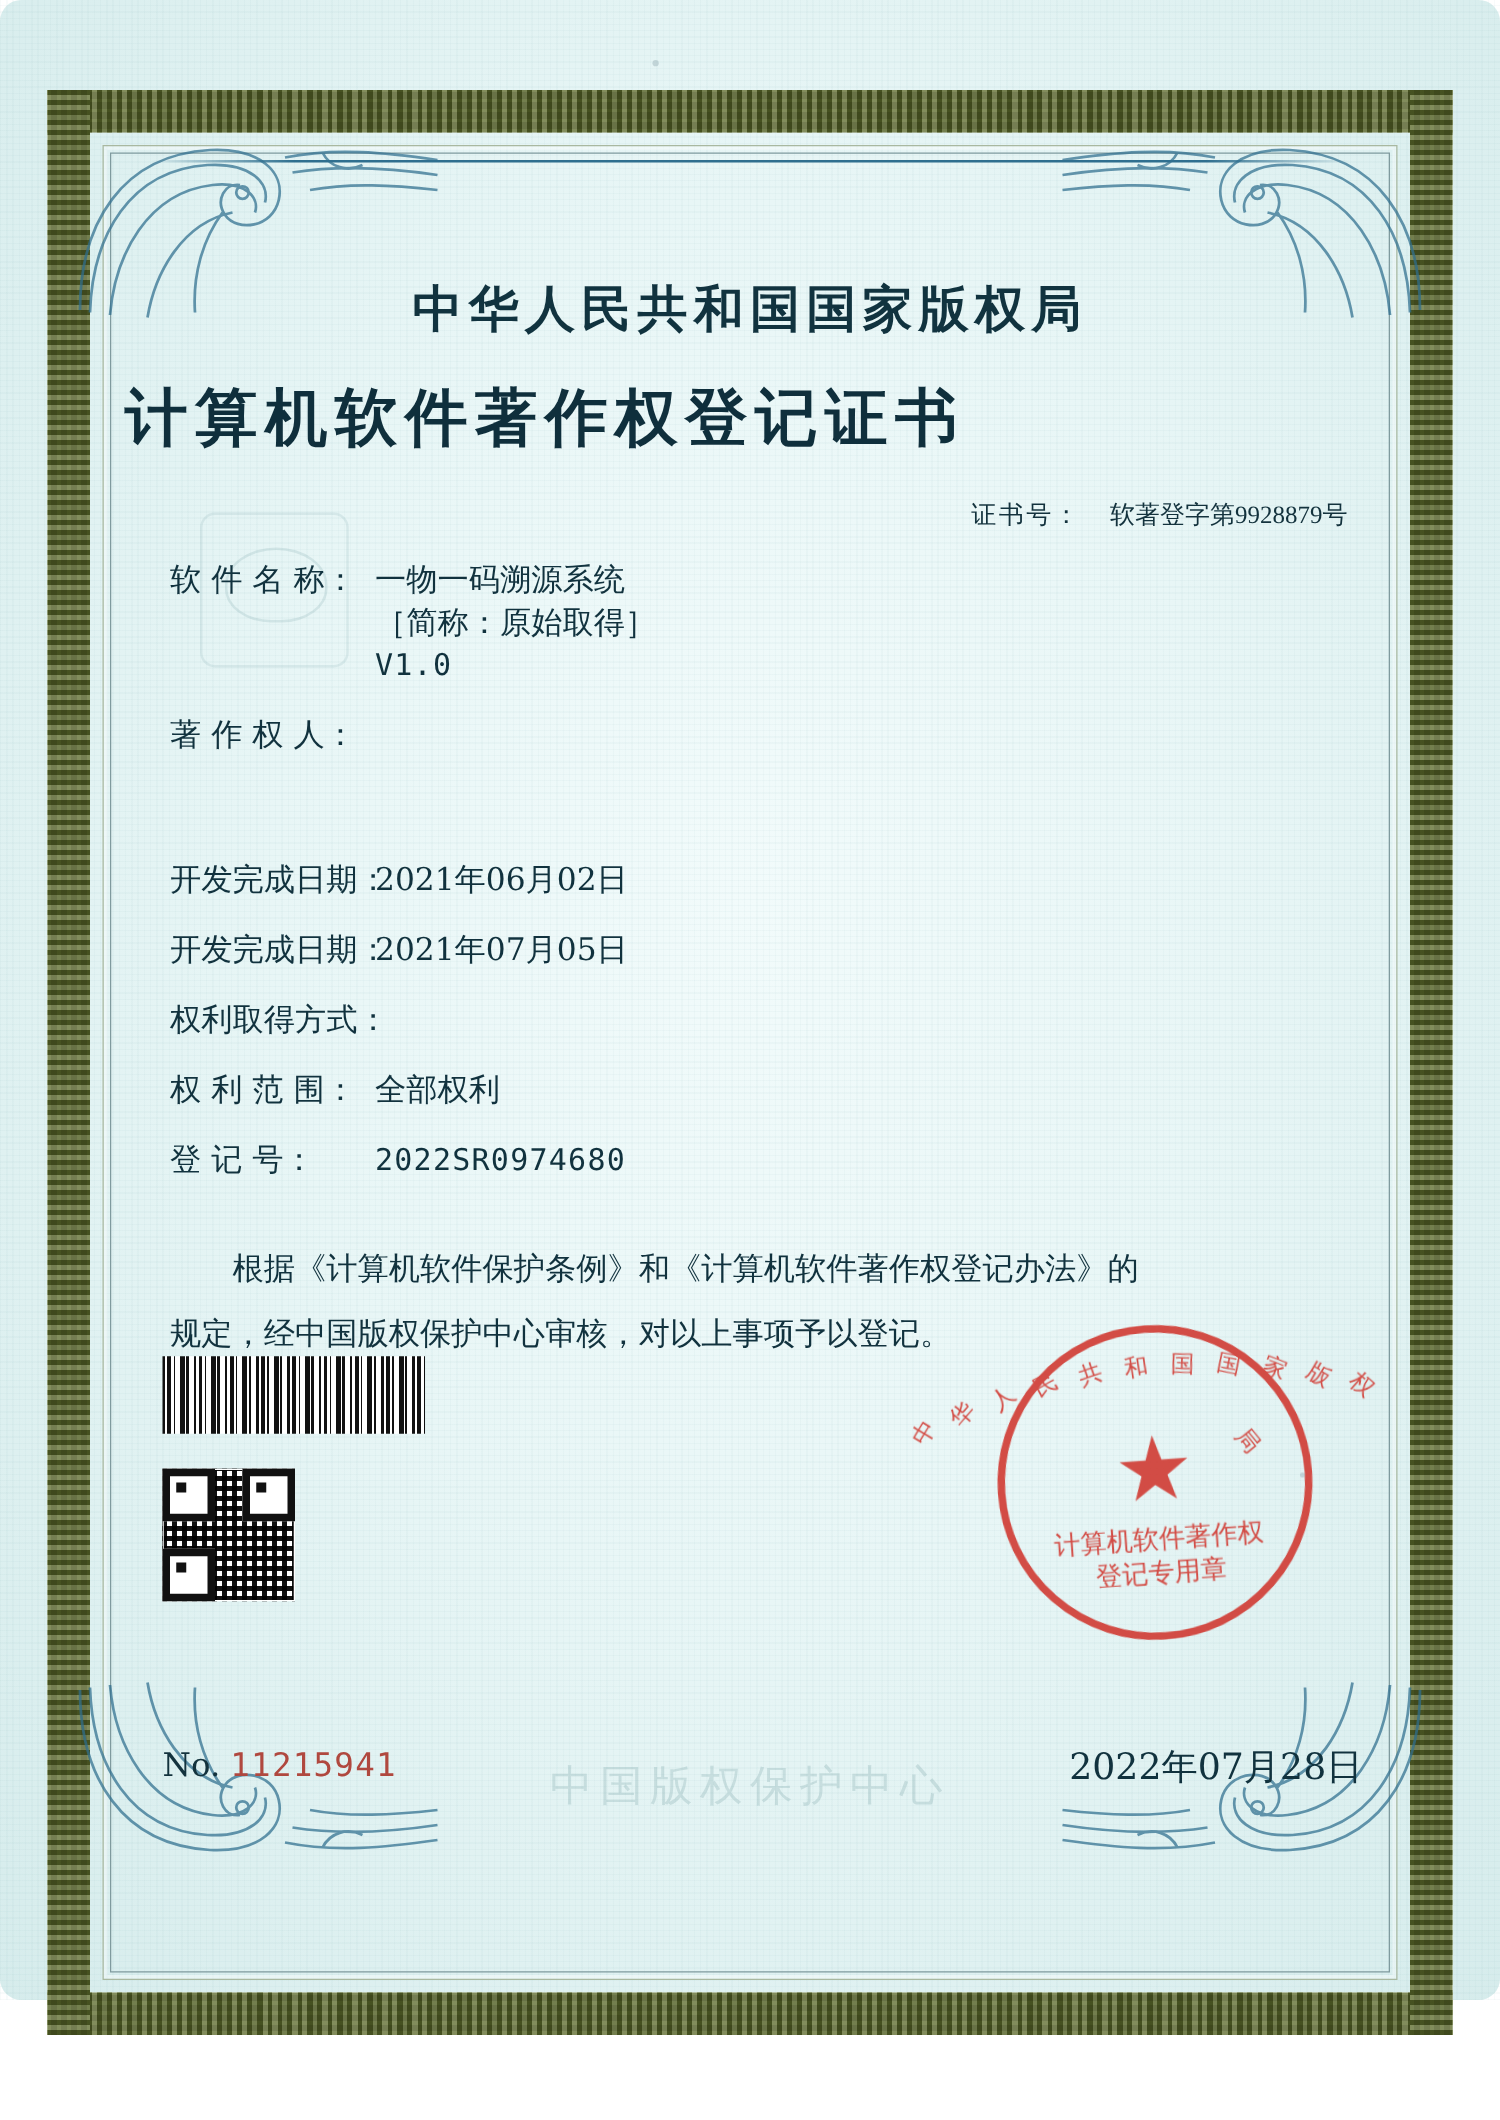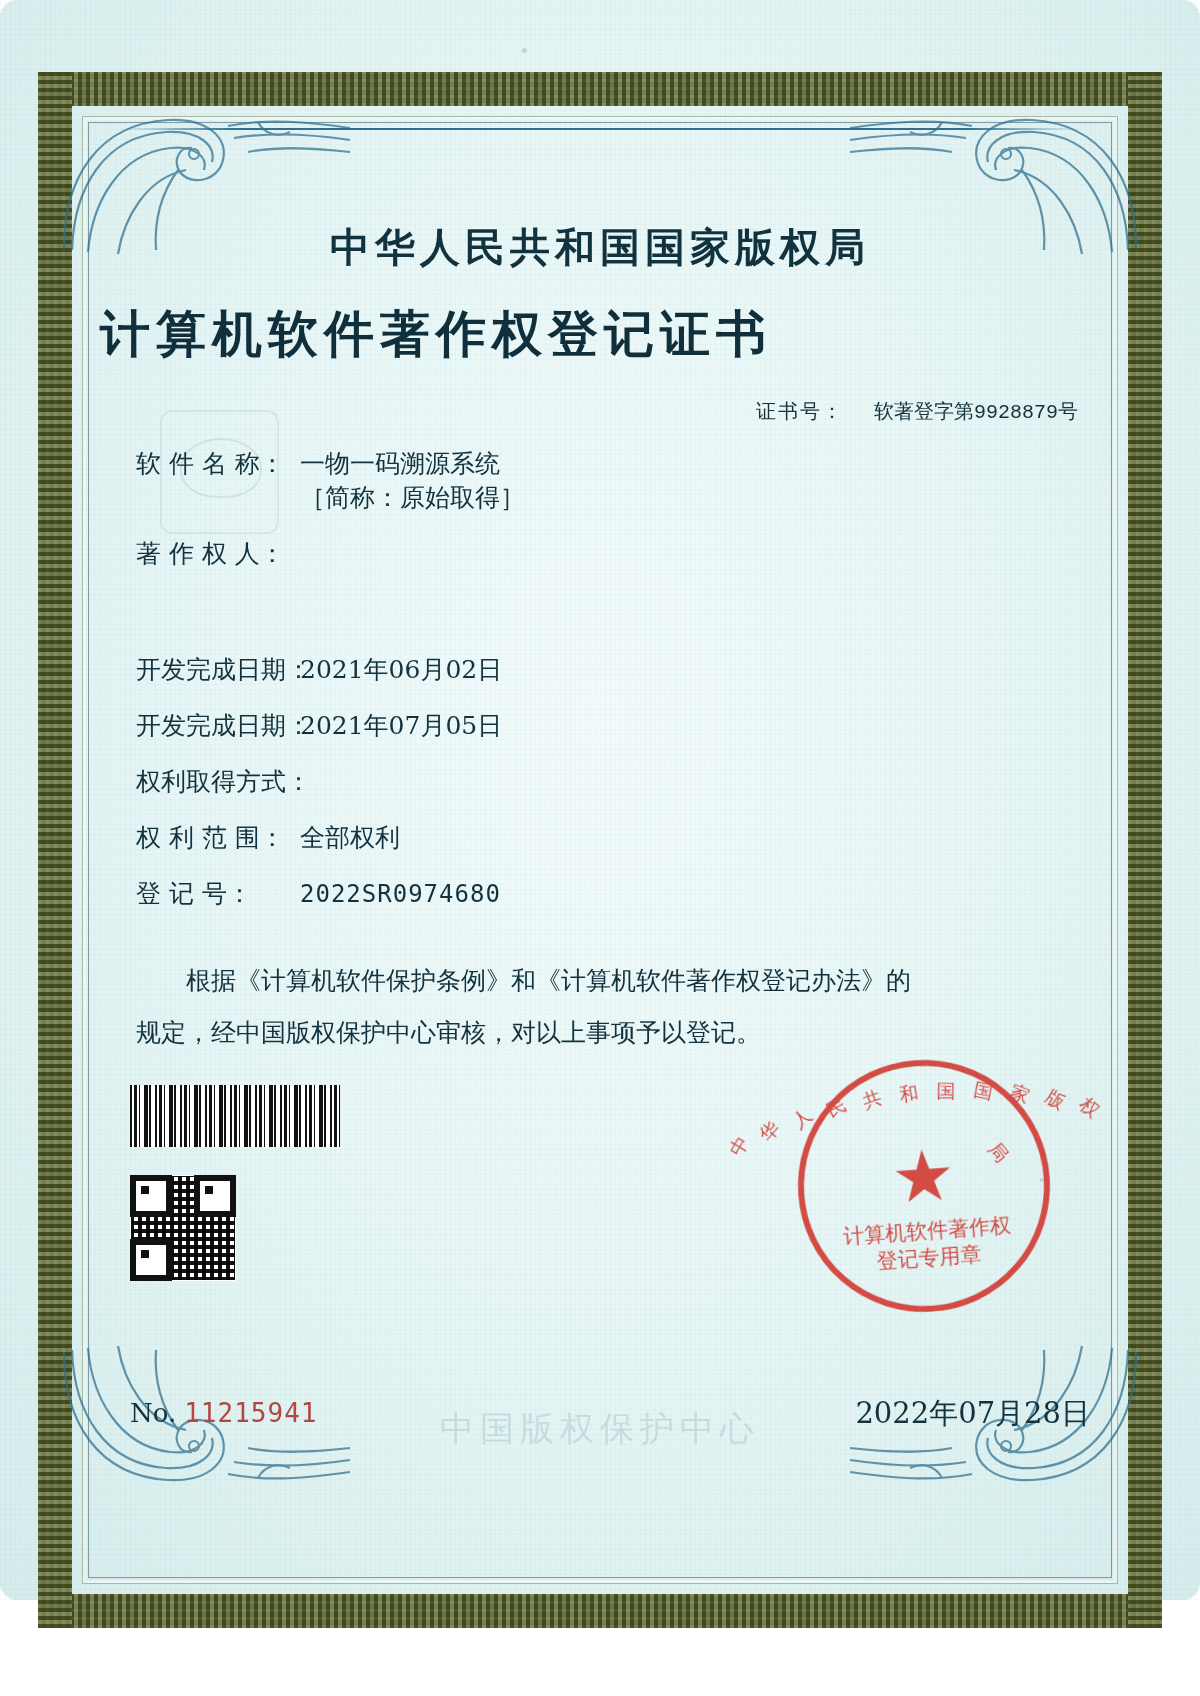--- a/index.html
+++ b/index.html
@@ -147,21 +147,21 @@
     margin-top: 26px;
     font-family: "DejaVu Serif", "Liberation Serif", serif;
   }
 
   .cert-no-row {
     margin-top: 30px;
     text-align: right;
     padding-right: 22px;
     font-size: 20px;
     color: #13323d;
-    font-family: Liberation Mono, monospace;
+    font-family: Liberation Serif, serif;
   }
   .cert-no-row .label { letter-spacing: 2px; }
   .cert-no-row .value { margin-left: 18px; letter-spacing: 0px; }
 
   .field {
     display: flex;
     align-items: flex-start;
     margin-top: 22px;
     font-size: 25px;
     line-height: 34px;
@@ -439,20 +439,21 @@
     <div class="cert-no-row">
       <span class="label">证书号：</span>
       <span class="value">软著登字第9928879号</span>
     </div>
 
     <div class="field">
       <div class="fld-label">软 件 名 称：</div>
       <div class="fld-value">
         <span class="line">一物一码溯源系统</span>
         <span class="line">［简称：原始取得］</span>
+        <span class="line mono-val">V1.0</span>
       </div>
     </div>
 
     <div class="field">
       <div class="fld-label">著 作 权 人：</div>
     </div>
 
     <div class="group-gap"></div>
 
     <div class="field">

